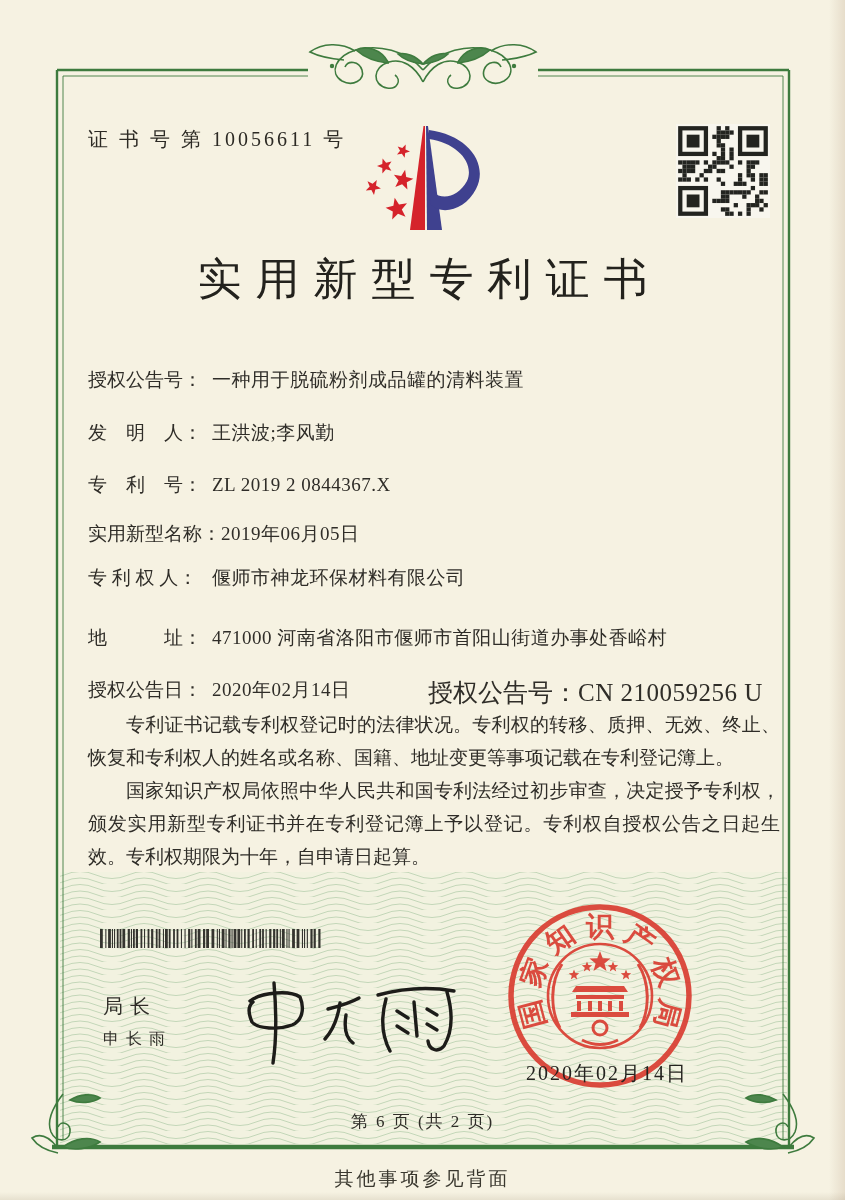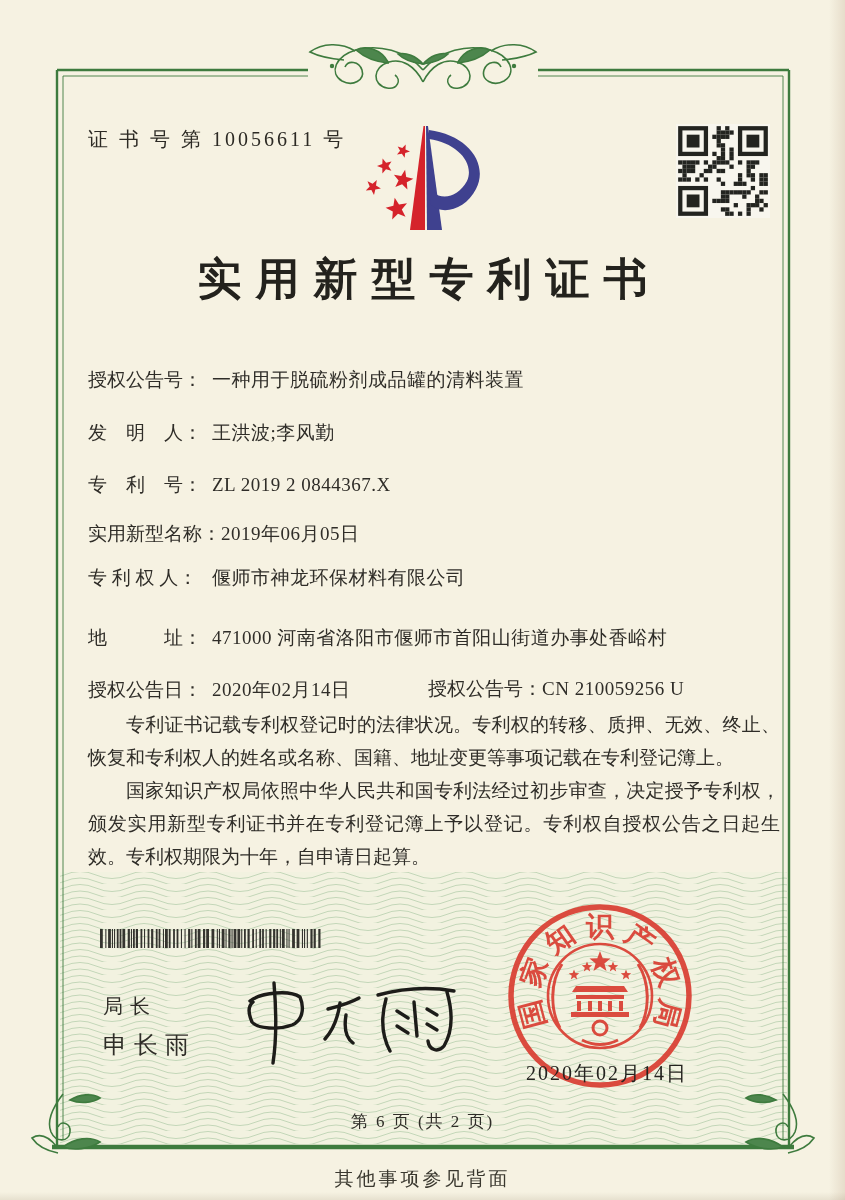--- a/index.html
+++ b/index.html
@@ -10,34 +10,34 @@
     color:#2f2d28;
   }
   .abs{position:absolute;}
   #decor{position:absolute;left:0;top:0;}
   .edge-shade{position:absolute;right:0;top:0;width:16px;height:100%;
     background:linear-gradient(to right, rgba(0,0,0,0), rgba(150,110,80,.16));pointer-events:none;}
   .bottom-shade{position:absolute;left:0;bottom:0;width:100%;height:8px;
     background:linear-gradient(to bottom, rgba(0,0,0,0), rgba(120,100,70,.12));pointer-events:none;}
 
   .cert-no{left:88px;top:126px;font-size:20px;letter-spacing:3px;color:#2c2a24;text-align:right;}
-  .title{left:0;top:250px;width:845px;text-align:center;font-size:44px;font-weight:bold;
+  .title{left:0;top:250px;width:845px;text-align:center;font-size:44px;font-weight:normal;
     letter-spacing:14px;text-indent:14px;color:#23221d;}
 
   .field{left:88px;width:700px;font-size:19px;line-height:27px;white-space:nowrap;}
   .flabel{display:inline-block;min-width:124px;}
   .fvalue{letter-spacing:.5px;}
 
-  .grant-pair2{left:428px;top:676px;font-size:19px;white-space:nowrap;}
+  .grant-pair2{left:428px;top:676px;font-size:25px;white-space:nowrap;}
 
   .paras{left:88px;top:708px;width:692px;font-size:19px;line-height:33px;text-align:justify;}
   .paras p{margin:0;text-indent:2em;}
 
   .director-title{left:103px;top:993px;font-size:20px;letter-spacing:7px;}
-  .director-name{left:103px;top:1029px;font-size:24px;letter-spacing:7px;}
+  .director-name{left:103px;top:1029px;font-size:16px;letter-spacing:7px;}
 
   .seal-date{left:512px;top:1060px;width:190px;text-align:center;font-size:20px;
     letter-spacing:2px;color:#24231f;z-index:6;}
   .page-info{left:0;top:1110px;width:845px;text-align:center;font-size:17px;letter-spacing:2px;}
   .back-note{left:0;top:1166px;width:845px;text-align:center;font-size:19px;letter-spacing:3px;color:#3a382f;}
 
   #seal-svg{left:502px;top:898px;z-index:5;}
   #sig-svg{left:228px;top:973px;z-index:4;}
   #logo-svg{left:346px;top:120px;}
   #qr-svg{left:676px;top:124px;}

